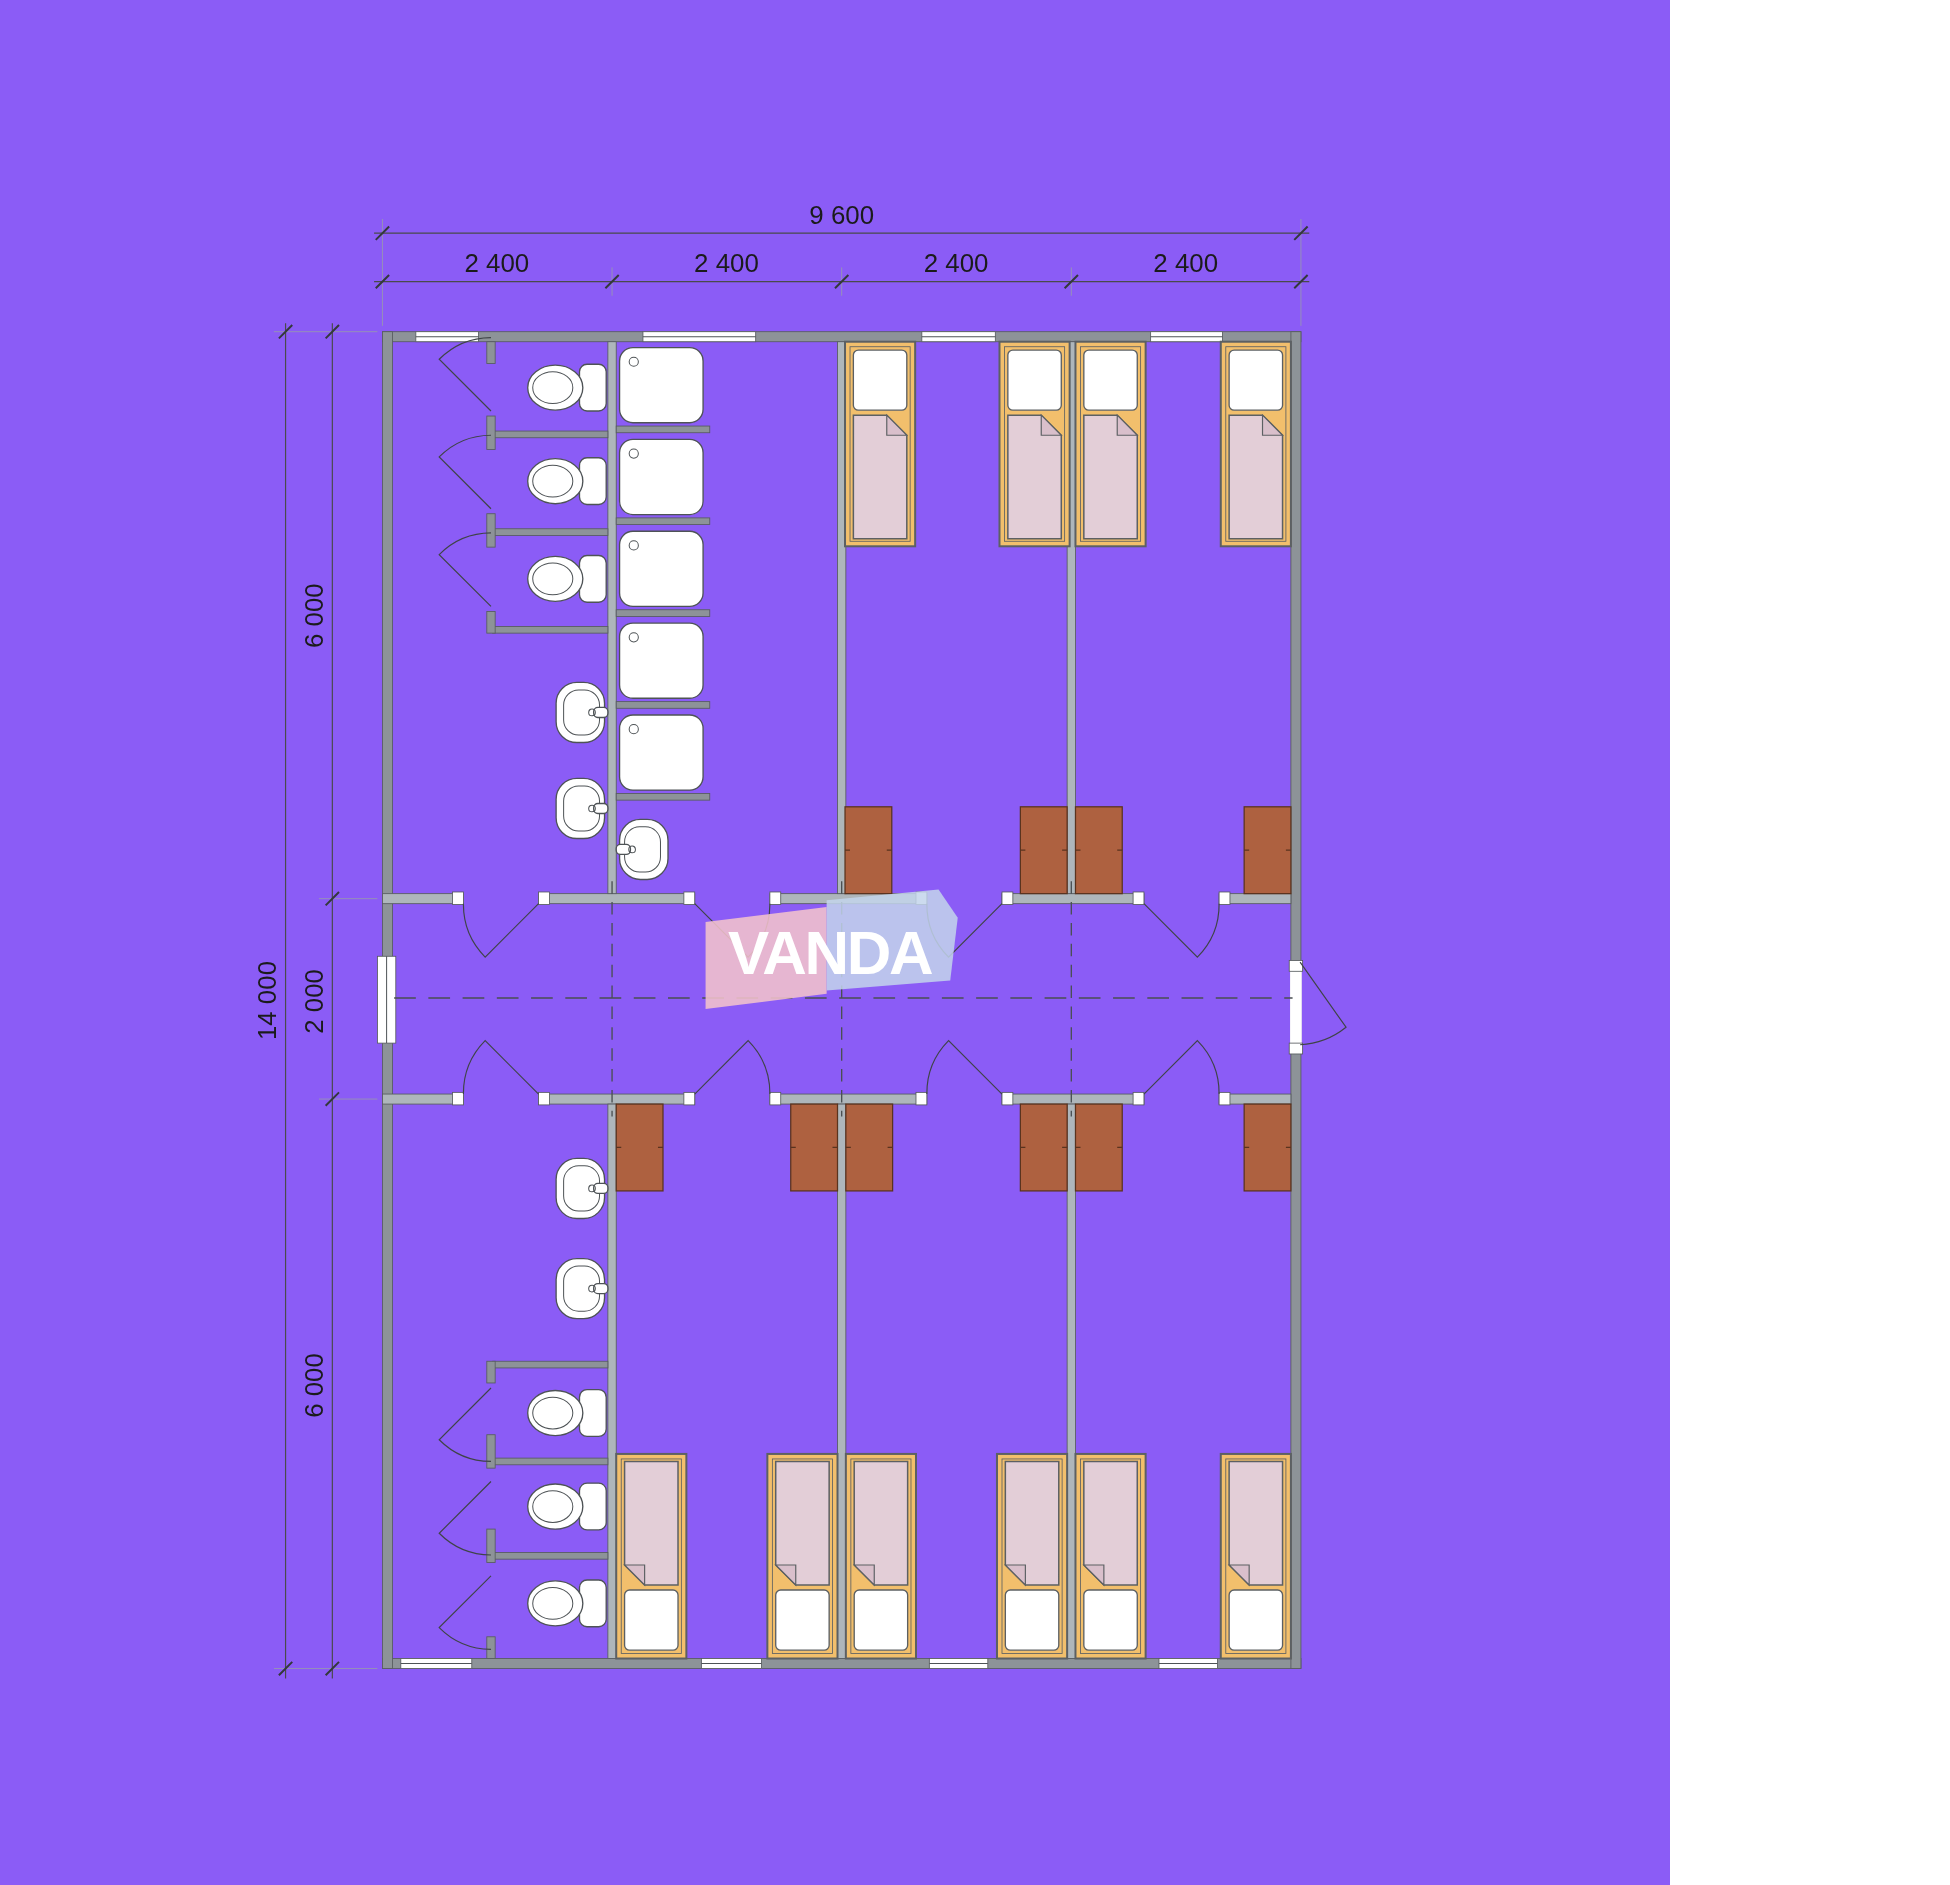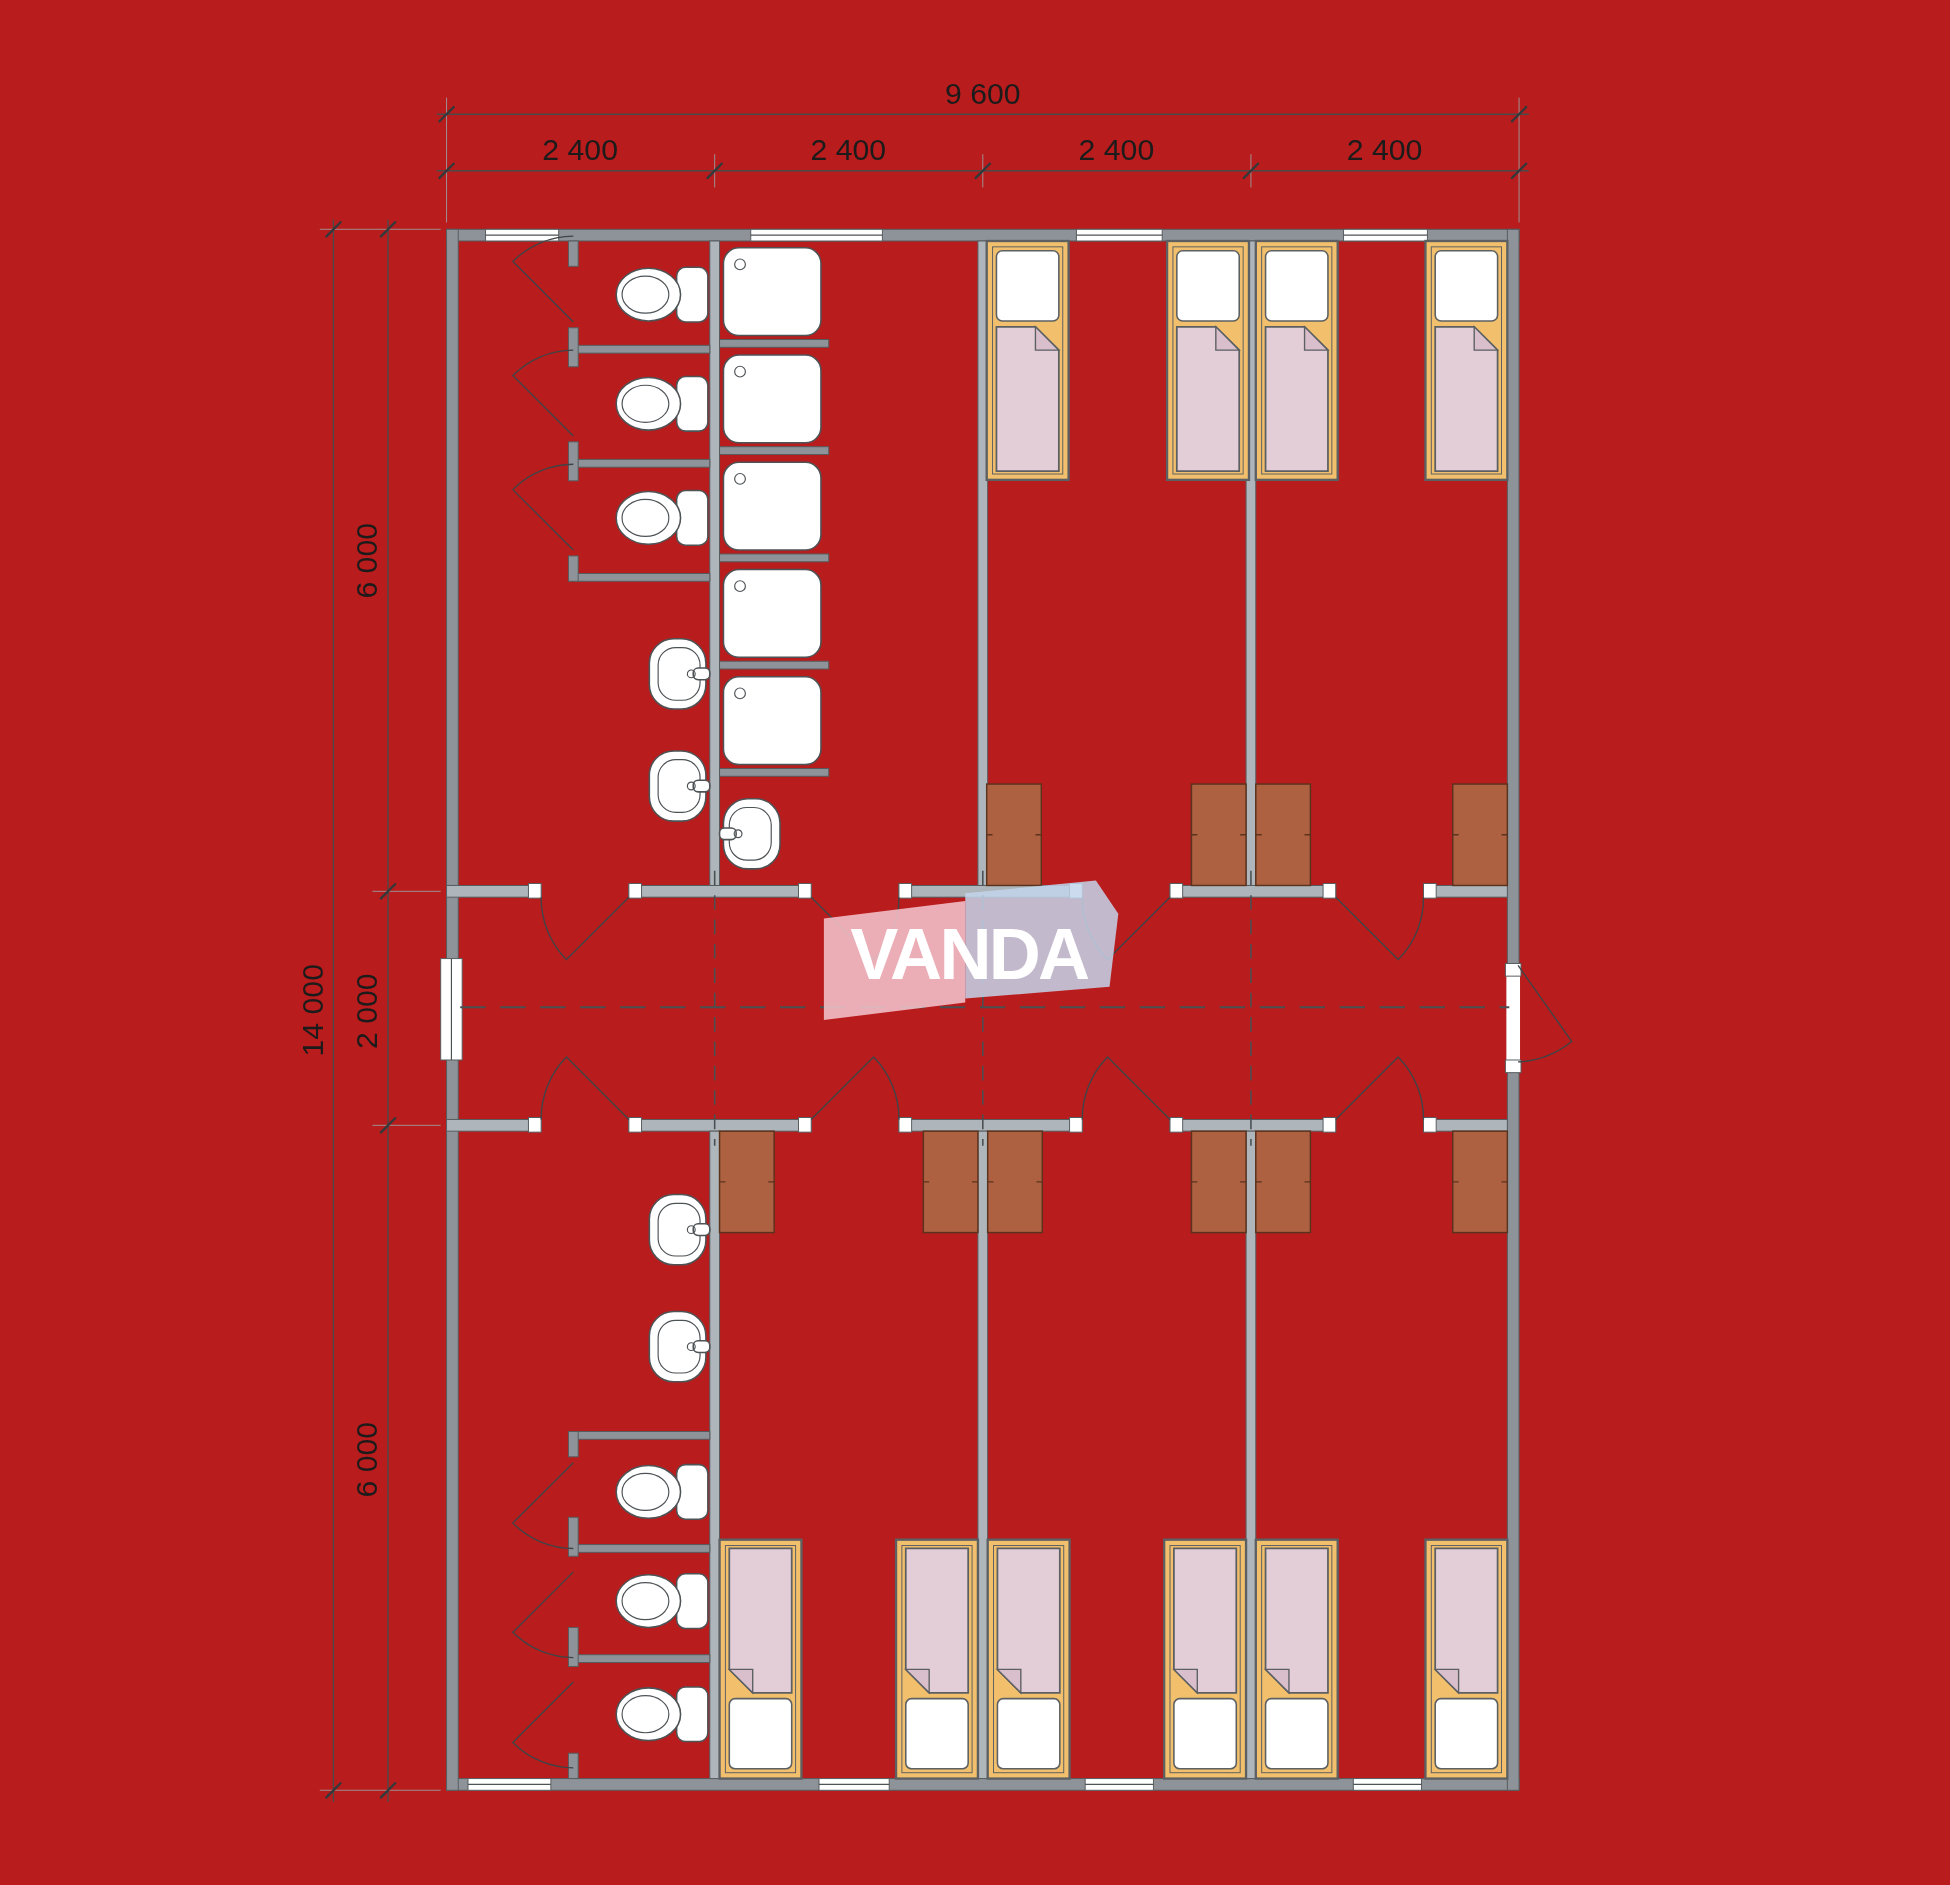--- a/index.html
+++ b/index.html
@@ -1,17 +1,17 @@
 <!DOCTYPE html>
 <html style="--wall: #8d9398; --wallLight: #aeb6bb; --lineDark: #4e5356; --bedFrame: #f2bf6c; --blanket: #e3ced7; --blanketFold: #d9bfcb; --wardrobe: #ae6140; --logoPink: #f2c3cc; --logoBlue: #c3d5eb; --dimText: #1b1b1b; --dashLine: #4a4f52;"><head>
 <meta charset="utf-8">
 <style>
   html,body{margin:0;padding:0;background:#ffffff;}
   body{font-family:"Liberation Sans",sans-serif;}
-  .stage{position:relative;width:1950px;height:1885px;background:#b91c1c;overflow:hidden;}
+  .stage{position:relative;width:1670px;height:1885px;background:#8b5cf6;overflow:hidden;}
   svg{display:block;width:100%;height:100%;}
 
   
   .wall      {fill:var(--wall);stroke:#565b5e;stroke-width:1;}
   .wall-light{fill:var(--wallLight);stroke:#565b5e;stroke-width:1;}
   .cap       {fill:#ffffff;stroke:#565b5e;stroke-width:1;}
 
   
   .fixture   {fill:#ffffff;stroke:var(--lineDark);stroke-width:1.6;}
   .fixture-in{fill:none;stroke:var(--lineDark);stroke-width:1.2;}

